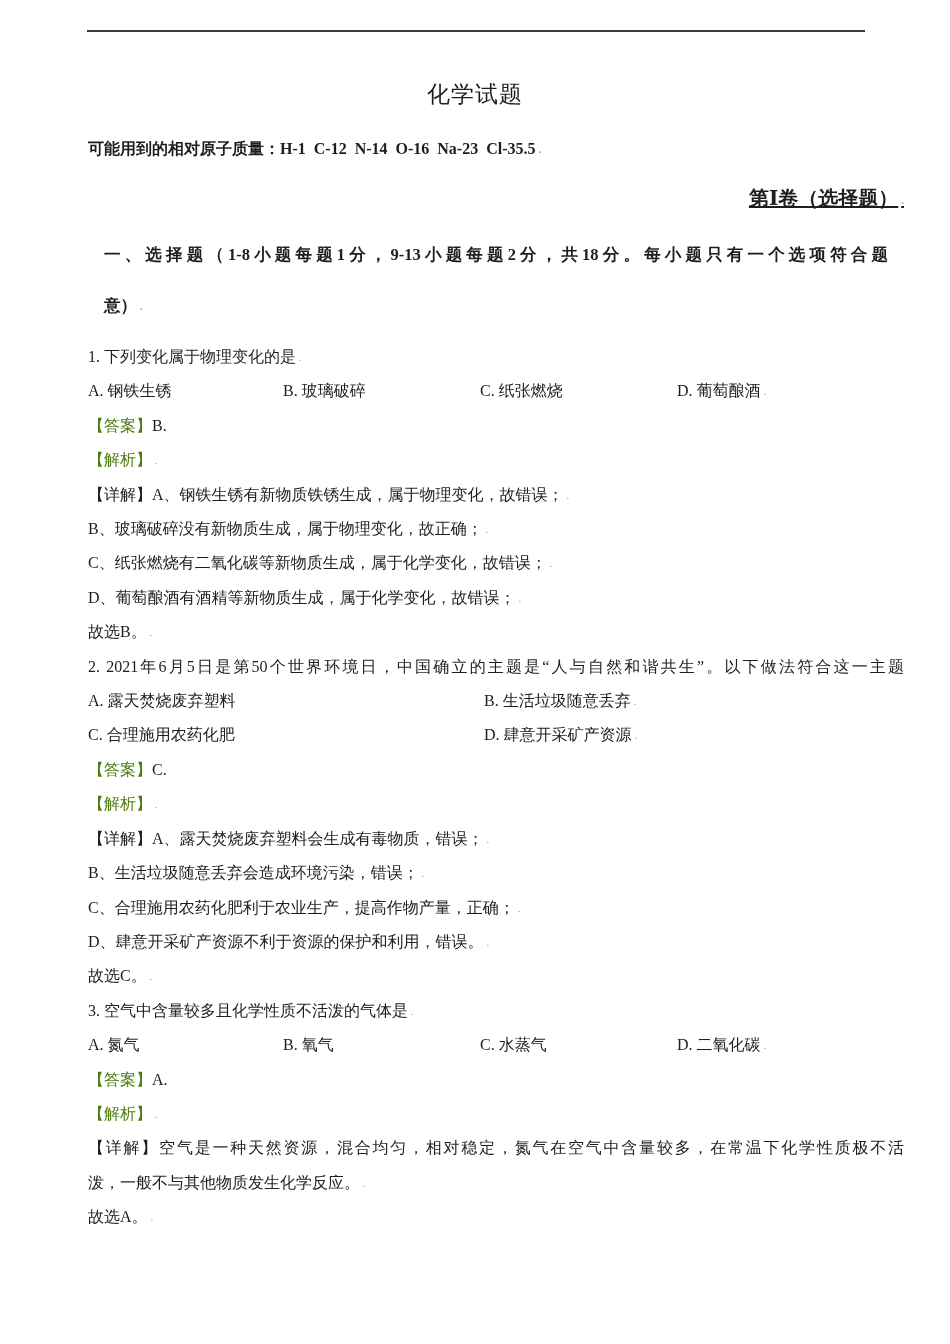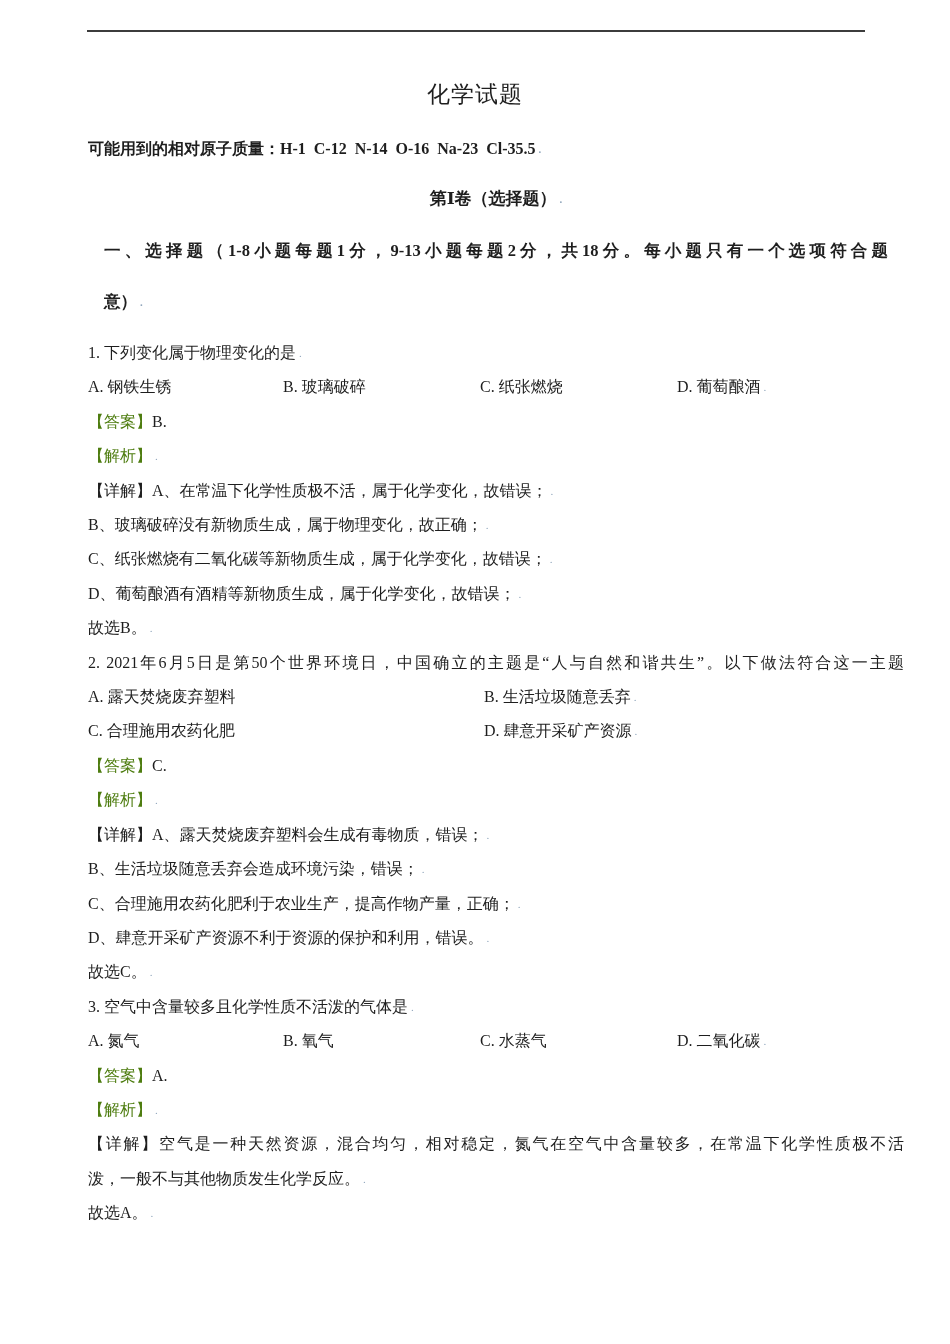--- a/index.html
+++ b/index.html
@@ -32,24 +32,25 @@
 
   .atomic {
     margin-top: 20px;
     font-size: 16px;
     font-weight: bold;
     line-height: 33px;
     white-space: pre-wrap;
   }
   .part {
     margin-top: 5px;
-    text-align: center;
-    font-size: 17px;
+    text-align: right;
+    font-size: 20px;
     font-weight: bold;
     line-height: 33px;
+    text-decoration: underline;
   }
   .sec {
     font-size: 16.5px;
     font-weight: bold;
     line-height: 35px;
     margin: 16px;
   }
   .sec.first { margin-top: 3px; }
 
   .ln {
@@ -105,21 +106,21 @@
     <div>
       <p class="ln pm">1. 下列变化属于物理变化的是</p>
       <div class="ln optrow4">
         <span class="opt">A. 钢铁生锈</span>
         <span class="opt">B. 玻璃破碎</span>
         <span class="opt">C. 纸张燃烧</span>
         <span class="opt pm">D. 葡萄酿酒</span>
       </div>
       <p class="ln"><span class="blue">【答案】</span><span>B.</span></p>
       <p class="ln pm"><span class="blue">【解析】</span></p>
-      <p class="ln pm">【详解】A、在常温下化学性质极不活，属于化学变化，故错误；</p>
+      <p class="ln pm">【详解】A、钢铁生锈有新物质铁锈生成，属于物理变化，故错误；</p>
       <p class="ln pm">B、玻璃破碎没有新物质生成，属于物理变化，故正确；</p>
       <p class="ln pm">C、纸张燃烧有二氧化碳等新物质生成，属于化学变化，故错误；</p>
       <p class="ln pm">D、葡萄酿酒有酒精等新物质生成，属于化学变化，故错误；</p>
       <p class="ln pm">故选B。</p>
     </div>
 
     <div>
       <p class="ln full">2. 2021年6月5日是第50个世界环境日，中国确立的主题是“人与自然和谐共生”。以下做法符合这一主题</p>
       <div class="ln optrow2">
         <span class="opt">A. 露天焚烧废弃塑料</span>

